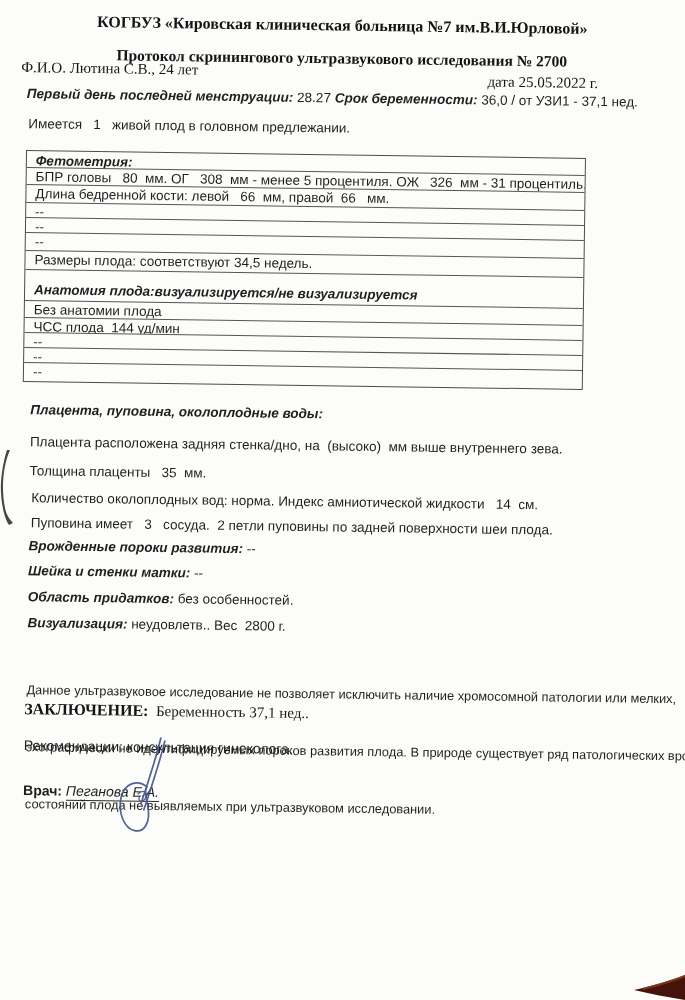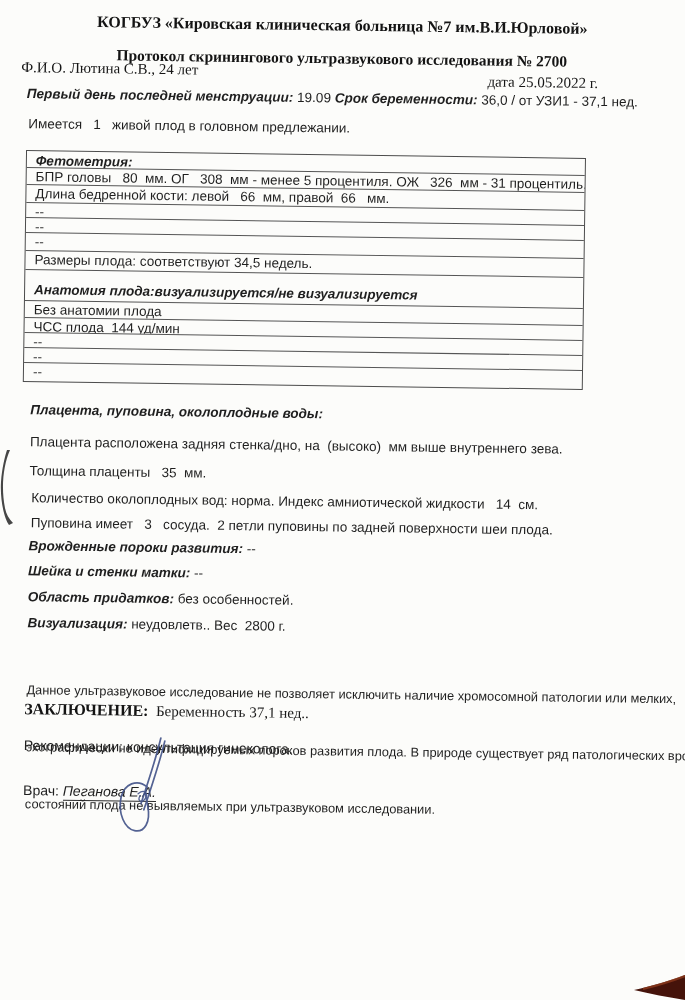--- a/index.html
+++ b/index.html
@@ -61,21 +61,21 @@
 <body>
 
 <div class="scan">
 
   <div class="abs title t1">КОГБУЗ «Кировская клиническая больница №7 им.В.И.Юрловой»</div>
   <div class="abs title t2">Протокол скринингового ультразвукового исследования № 2700</div>
 
   <div class="abs serif fio">Ф.И.О. Лютина С.В., 24 лет</div>
   <div class="abs serif date">дата 25.05.2022 г.</div>
 
-  <div class="abs sans-line lmp"><span class="bi">Первый день последней менструации:</span><span> 19.09 </span><span class="bi">Срок беременности:</span><span> 36,0 / от УЗИ1 - 37,1 нед.</span></div>
+  <div class="abs sans-line lmp"><span class="bi">Первый день последней менструации:</span><span> 28.27 </span><span class="bi">Срок беременности:</span><span> 36,0 / от УЗИ1 - 37,1 нед.</span></div>
 
   <div class="abs sans-line fetus">Имеется   1   живой плод в головном предлежании.</div>
 
   <div class="ftable">
     <div class="frow hdr h17">Фетометрия:</div>
     <div class="frow h17">БПР головы   80  мм. ОГ   308  мм - менее 5 процентиля. ОЖ   326  мм - 31 процентиль.</div>
     <div class="frow h18">Длина бедренной кости: левой   66  мм, правой  66   мм.</div>
     <div class="frow dash h15">--</div>
     <div class="frow dash h15">--</div>
     <div class="frow dash h18">--</div>
@@ -102,21 +102,21 @@
   <div class="abs disc">
     <div>Данное ультразвуковое исследование не позволяет исключить наличие хромосомной патологии или мелких,</div>
     <div>эхографически не идентифицируемых пороков развития плода. В природе существует ряд патологических врожденных</div>
     <div>состояний плода не выявляемых при ультразвуковом исследовании.</div>
   </div>
 
   <div class="abs concl"><span class="clabel">ЗАКЛЮЧЕНИЕ:</span><span class="cvalue">  Беременность 37,1 нед..</span></div>
 
   <div class="abs sans-line recs">Рекомендации: консультация гинеколога.</div>
 
-  <div class="abs sans-line doctor"><span style="font-weight:normal">Врач: </span><span class="dname">Пеганова Е.А.</span></div>
+  <div class="abs sans-line doctor"><span style="font-weight:bold">Врач: </span><span class="dname">Пеганова Е.А.</span></div>
 
   <svg class="sig" width="70" height="108" viewBox="0 0 70 108">
     <g fill="none" stroke="#45558a" stroke-width="1.7" stroke-linecap="round" opacity="0.92">
       <path d="M45,6 C41,24 33,50 26,72"></path>
       <path d="M49,9 C45,27 37,53 29,78"></path>
       <path d="M32,55 C22,47 9,52 6,66 C3,82 10,97 20,99 C30,101 36,90 33,75 C31,65 29,59 32,55"></path>
       <path d="M23,62 C29,57 34,61 30,67 C27,72 22,69 25,64" stroke-width="1.3"></path>
     </g>
   </svg>
 

